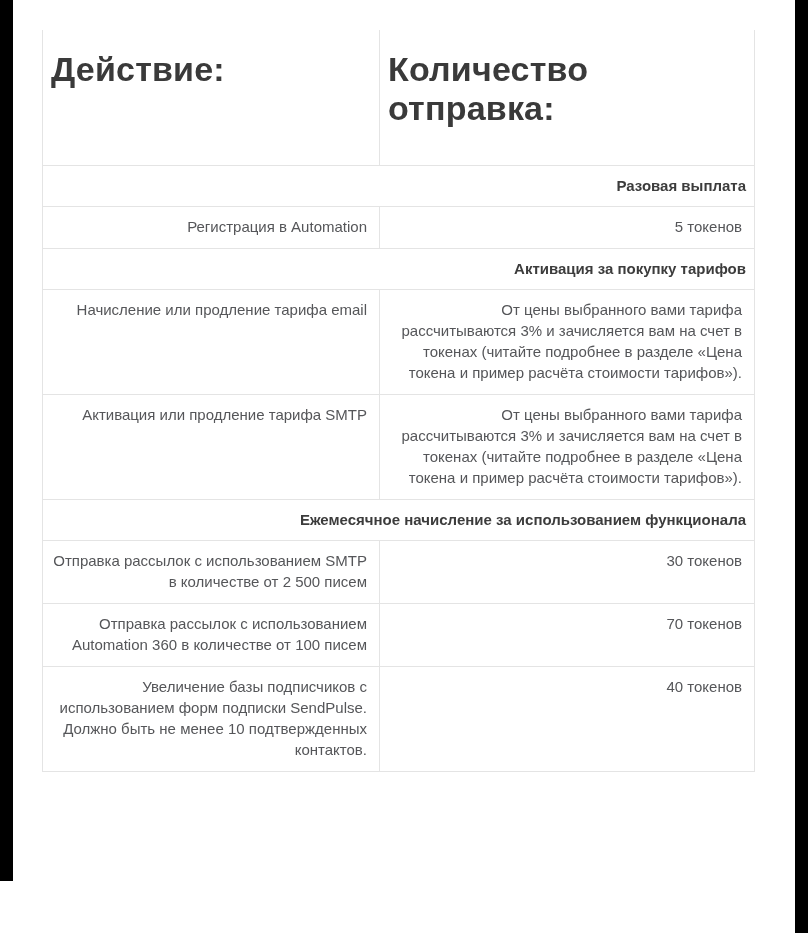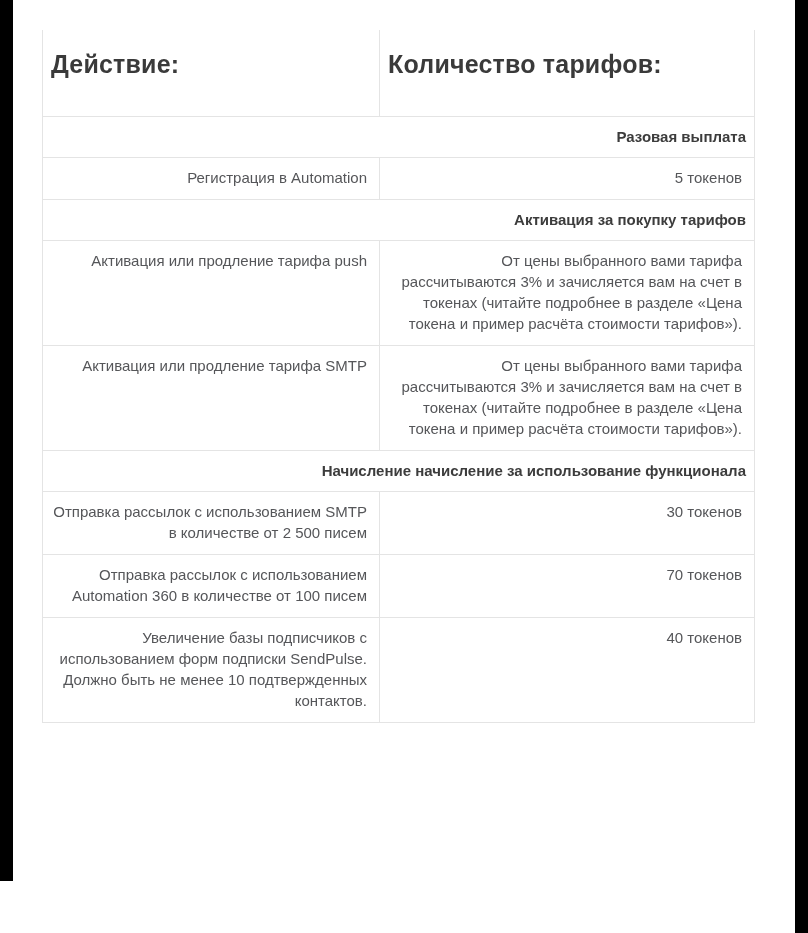--- a/index.html
+++ b/index.html
@@ -41,21 +41,21 @@
   }
   col.c1 { width: 337px; }
   col.c2 { width: 375px; }
   th, td {
     border: 1px solid #e4e4e4;
     vertical-align: top;
     text-align: left;
   }
   thead th {
     border-top: none;
-    font-size: 25px;
+    font-size: 34px;
     font-weight: bold;
     color: #3a3a3a;
     line-height: 1.15;
     padding: 20px 10px 37px 8px;
     letter-spacing: 0.2px;
   }
   tr.section td {
     font-size: 15px;
     font-weight: bold;
     color: #3c3c3c;
@@ -81,46 +81,46 @@
 <div class="bar bar-right"></div>
 
 <table class="tokens">
   <colgroup>
       <col class="c1">
       <col class="c2">
     </colgroup>
   <thead>
     <tr>
       <th>Действие:</th>
-      <th>Количество тарифов:</th>
+      <th>Количество отправка:</th>
     </tr>
   </thead>
   <tbody>
     <tr class="section">
       <td colspan="2">Разовая выплата</td>
     </tr>
     <tr>
       <td>Регистрация в Automation</td>
       <td class="tok">5 токенов</td>
     </tr>
 
     <tr class="section">
       <td colspan="2">Активация за покупку тарифов</td>
     </tr>
     <tr>
-      <td>Активация или продление тарифа push</td>
+      <td>Начисление или продление тарифа email</td>
       <td class="tok">От цены выбранного вами тарифа рассчитываются 3% и зачисляется вам на счет в токенах (читайте подробнее в разделе «Цена токена и пример расчёта стоимости тарифов»).</td>
     </tr>
     <tr>
       <td>Активация или продление тарифа SMTP</td>
       <td class="tok">От цены выбранного вами тарифа рассчитываются 3% и зачисляется вам на счет в токенах (читайте подробнее в разделе «Цена токена и пример расчёта стоимости тарифов»).</td>
     </tr>
 
     <tr class="section">
-      <td colspan="2">Начисление начисление за использование функционала</td>
+      <td colspan="2">Ежемесячное начисление за использованием функционала</td>
     </tr>
     <tr>
       <td>Отправка рассылок с использованием SMTP в количестве от 2 500 писем</td>
       <td class="tok">30 токенов</td>
     </tr>
     <tr>
       <td>Отправка рассылок с использованием Automation 360 в количестве от 100 писем</td>
       <td class="tok">70 токенов</td>
     </tr>
     <tr>

